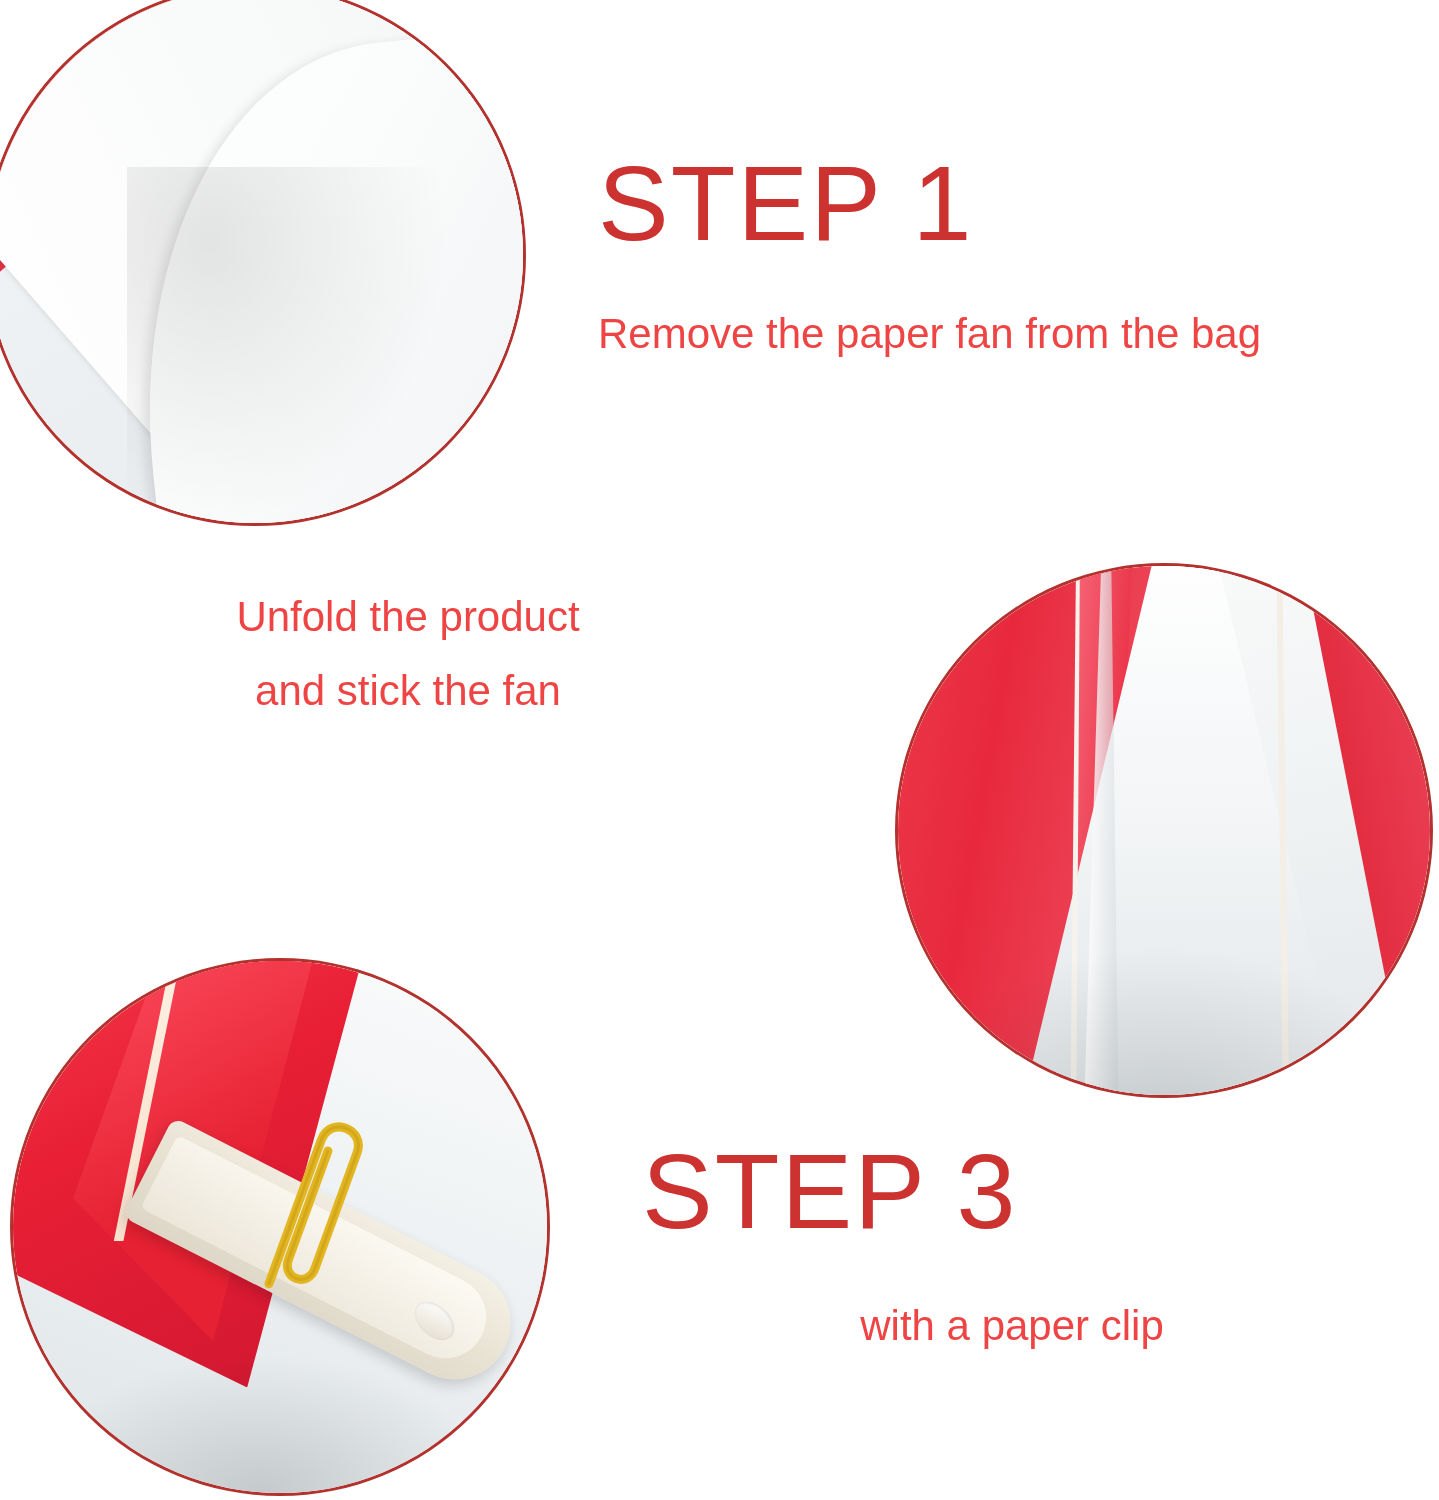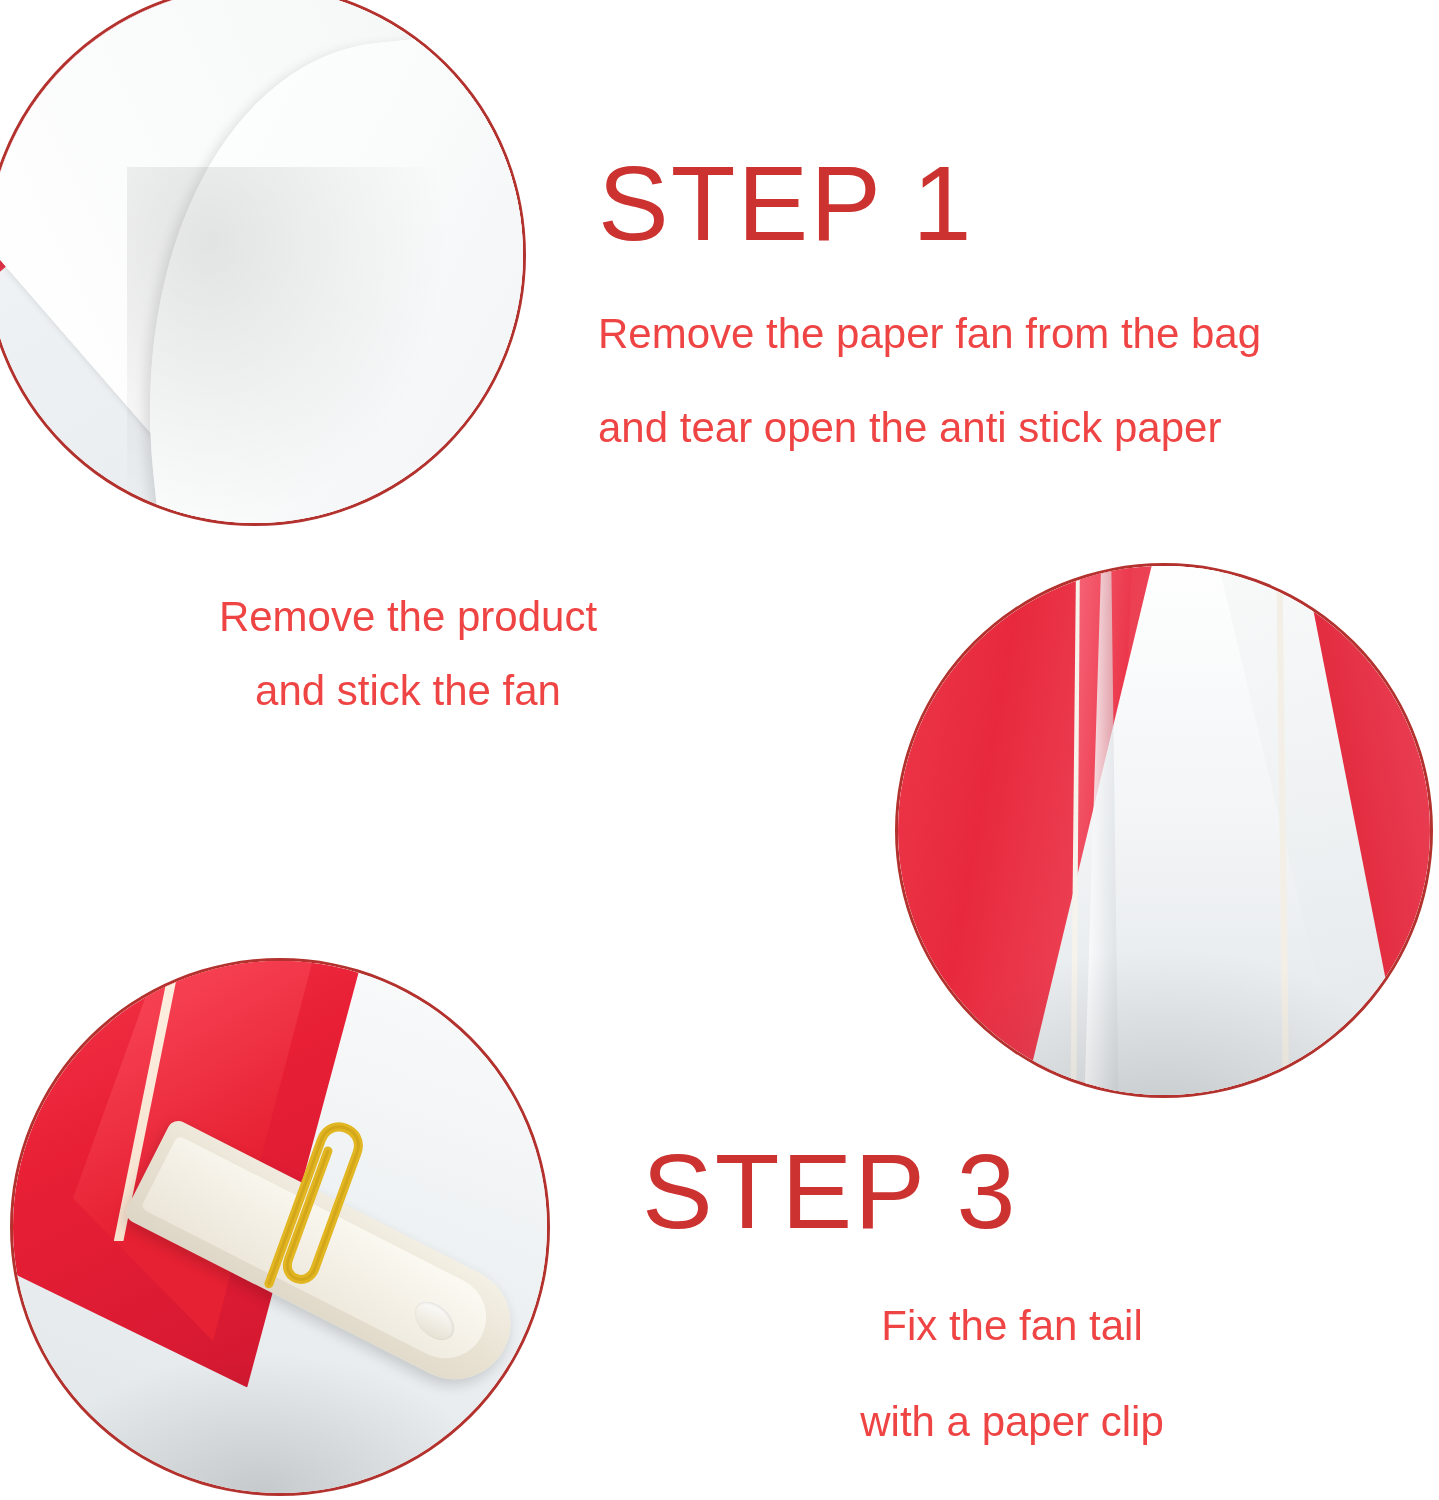--- a/index.html
+++ b/index.html
@@ -263,25 +263,24 @@
       <div class="edge-hi"></div>
       <div class="liner-white"></div>
       <div class="liner-curl"></div>
       <div class="liner-shadow"></div>
     </div>
   </div>
 
   <div class="step-block" id="block-1">
     <h1 class="step-title">STEP 1</h1>
     <p class="step-line">Remove the paper fan from the bag</p>
-    <p class="step-line">and tear open the anti stick paper</p>
   </div>
 
   <div class="step-block" id="block-2">
-    <p class="step-line">Remove the product</p>
+    <p class="step-line">Unfold the product</p>
     <p class="step-line">and stick the fan</p>
   </div>
 
   <div class="photo" id="photo-2">
     <div class="scene">
       <div class="bg"></div>
       <div class="red-left"></div>
       <div class="red-left-fold"></div>
       <div class="red-right"></div>
       <div class="cone"></div>
@@ -307,17 +306,16 @@
           <path d="M30 205 L30 52 C30 26 68 26 68 52 L68 175 C68 196 40 196 40 175 L40 60" stroke="#e2b622" stroke-width="9" stroke-linecap="round" fill="none"></path>
           <path d="M30 205 L30 52 C30 26 68 26 68 52 L68 175 C68 196 40 196 40 175 L40 60" stroke="#c79a12" stroke-width="3" stroke-linecap="round" fill="none" opacity="0.55"></path>
         </svg>
       </div>
       <div class="ground-shadow"></div>
     </div>
   </div>
 
   <div class="step-block" id="block-3">
     <h1 class="step-title">STEP 3</h1>
-    <p class="step-line">Fix the fan tail</p>
     <p class="step-line">with a paper clip</p>
   </div>
 
 </div>
 
 </body></html>

